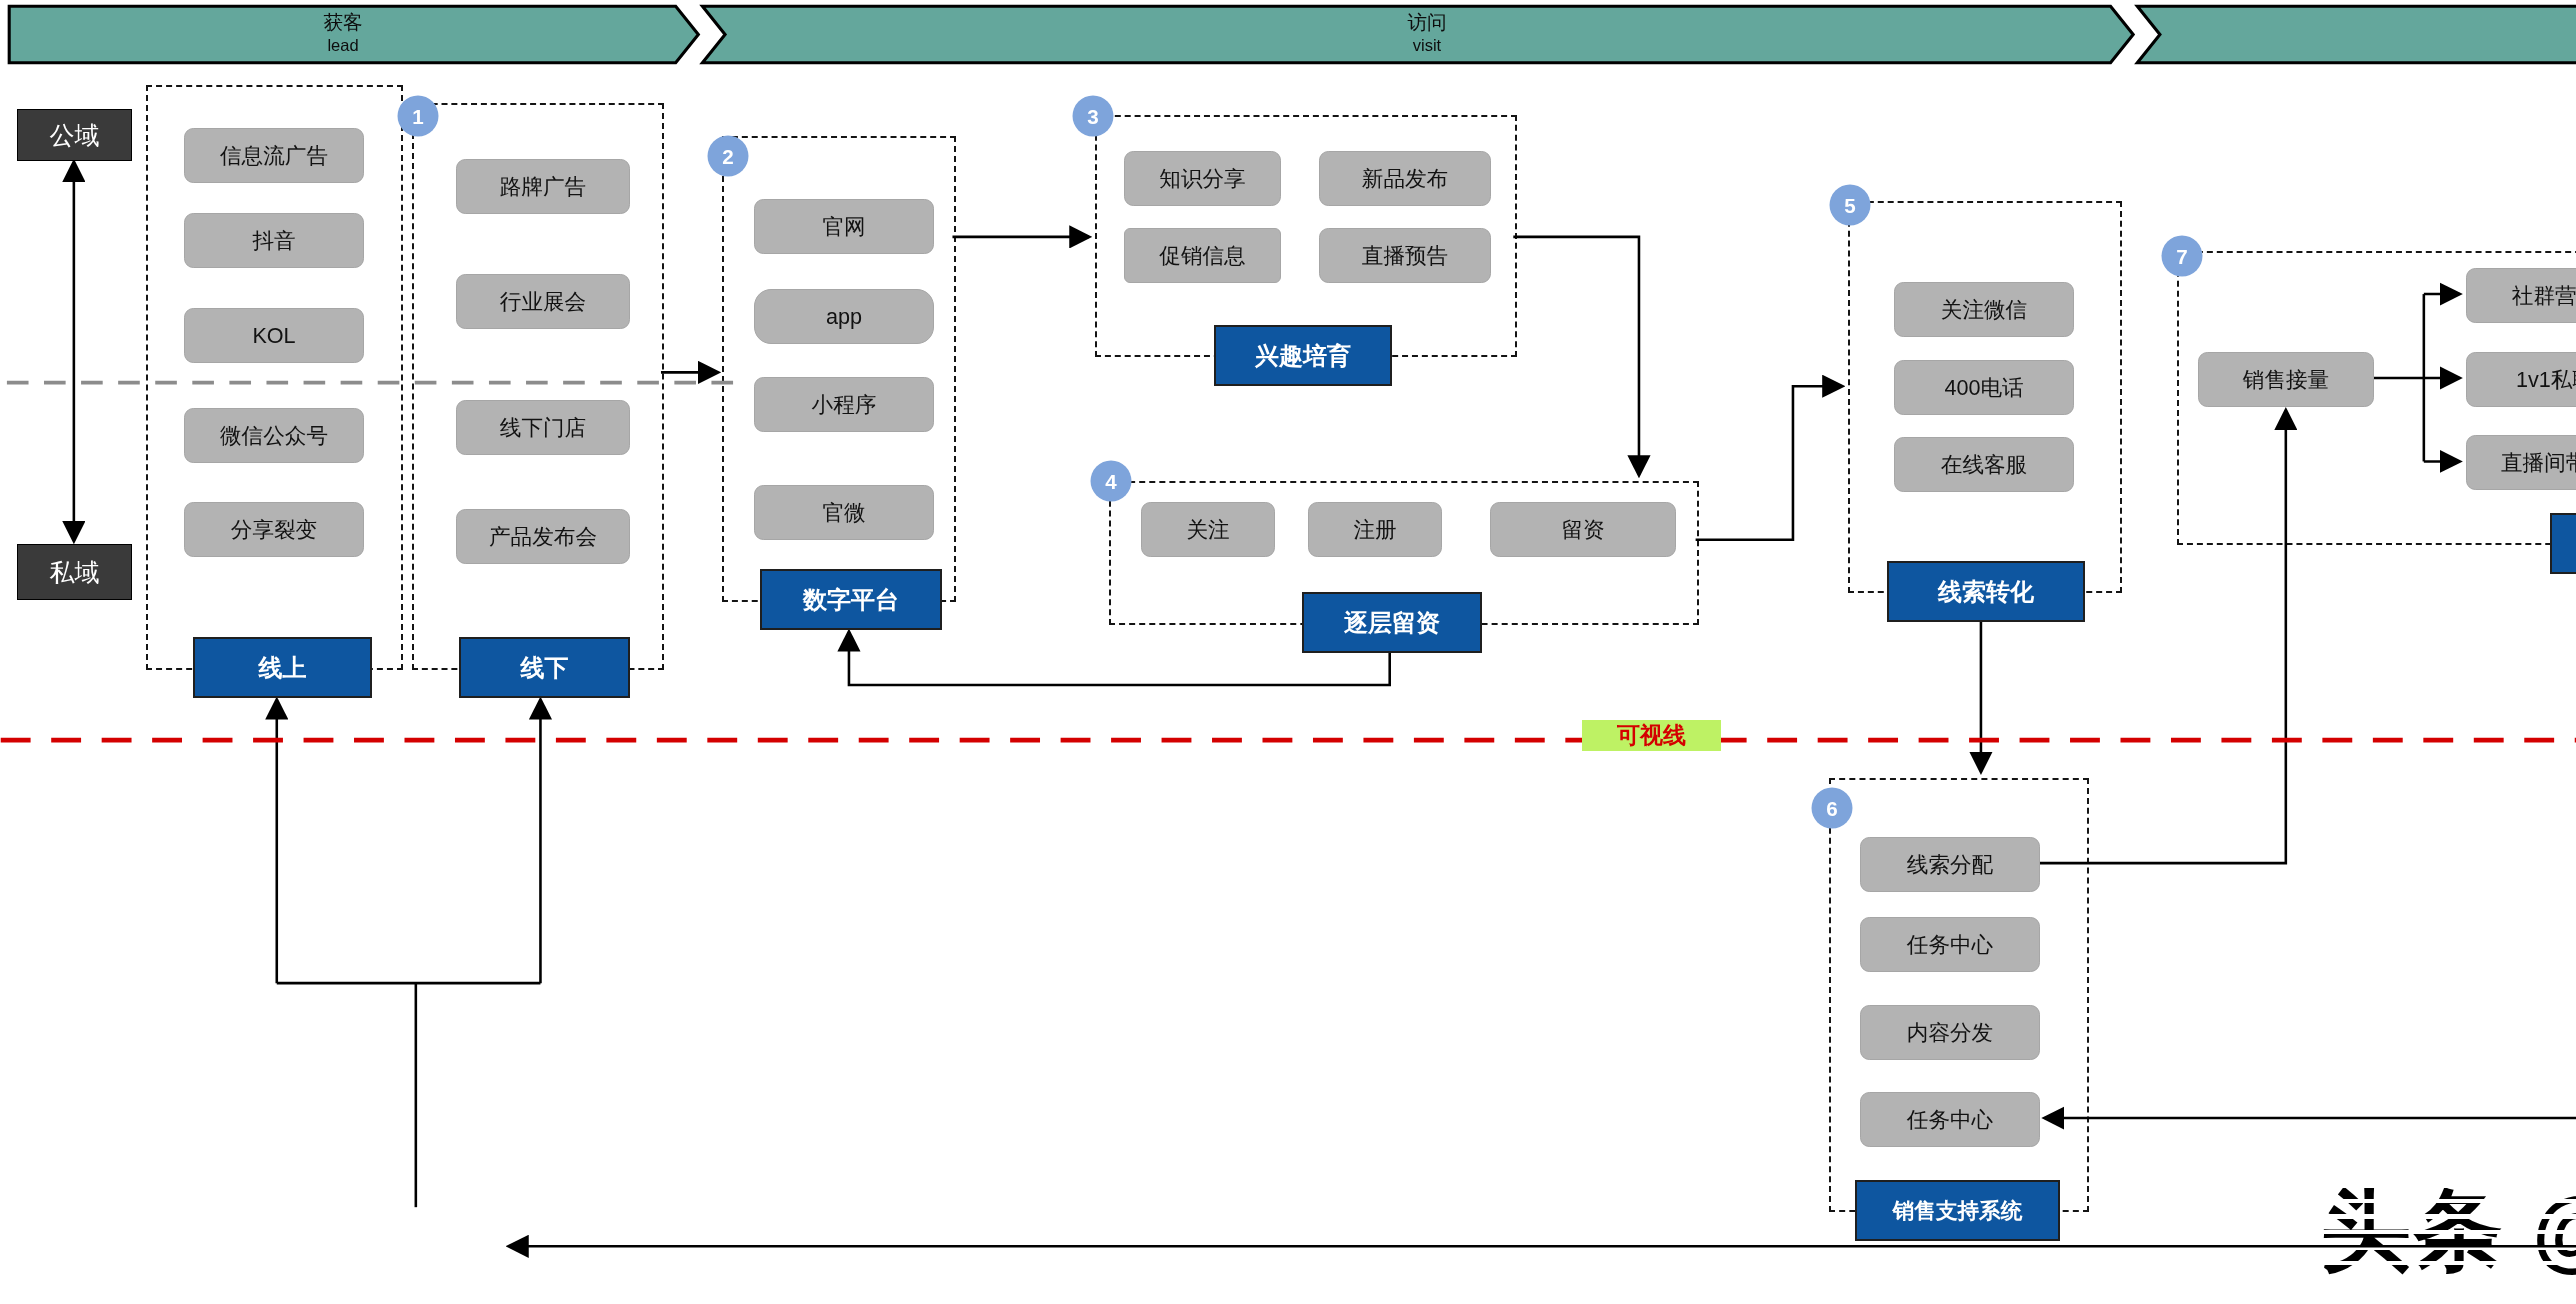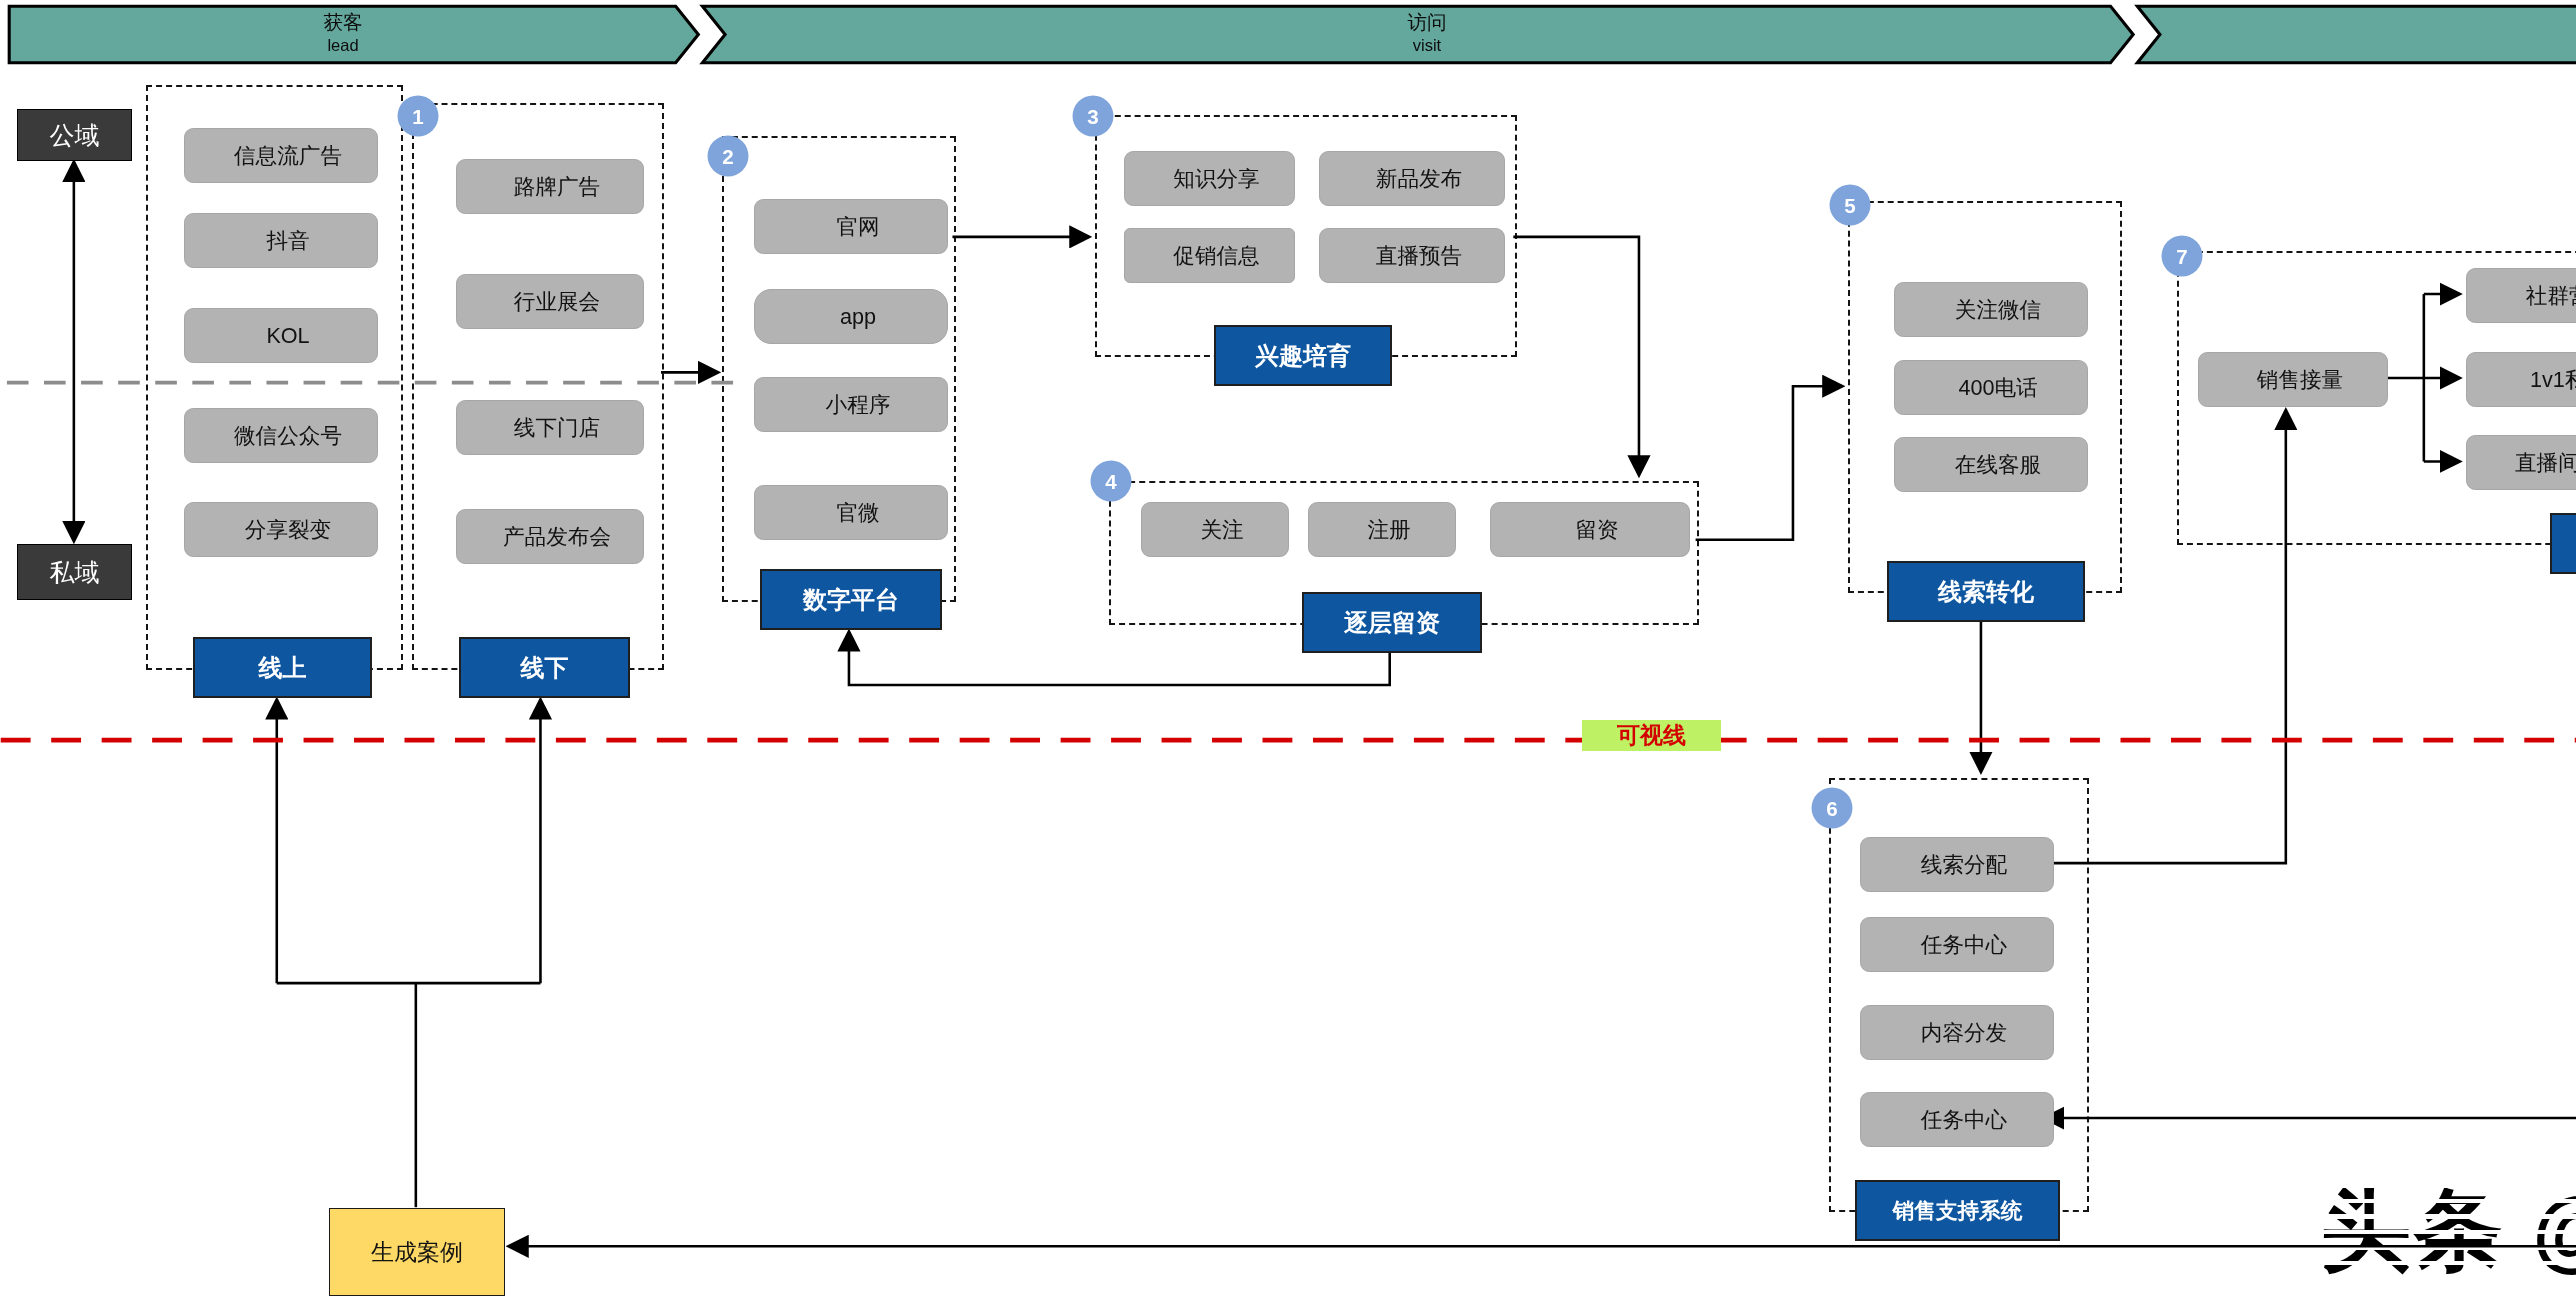--- a/index.html
+++ b/index.html
@@ -17,21 +17,21 @@
 
   
   .domain-box{position:absolute;background:#3a3a3a;border:1.5px solid #000;color:#fff;
     display:flex;align-items:center;justify-content:center;font-size:25px;z-index:3;}
 
   
   .grp{position:absolute;border:2.1px dashed #141414;z-index:1;background:transparent;}
 
   
   .itm{position:absolute;background:#b3b3b3;border:1px solid #a6a6a6;border-radius:9.3px;
-    display:flex;align-items:center;justify-content:center;font-size:21.6px;color:#121212;z-index:3;padding-left:14px;}
+    display:flex;align-items:center;justify-content:center;font-size:21.6px;color:#121212;z-index:3;}
 
   
   .blu{position:absolute;background:#0e56a0;border:2.1px solid #1f1f1f;color:#fff;font-weight:bold;
     display:flex;align-items:center;justify-content:center;font-size:24px;z-index:4;}
 
   
   .badge{position:absolute;width:41px;height:41px;border-radius:50%;background:#7ea4db;color:#fff;
     font-size:20.6px;font-weight:bold;display:flex;align-items:center;justify-content:center;
     transform:translate(-50%,-50%);z-index:5;}
 
@@ -135,21 +135,20 @@
 
   <div class="itm" style="left:2198px;top:352px;width:174px;height:53px;">销售接量</div>
   <div class="itm" style="left:2466px;top:268px;width:176px;height:53px;">社群营销</div>
   <div class="itm" style="left:2466px;top:352px;width:176px;height:53px;">1v1私聊</div>
   <div class="itm" style="left:2466px;top:435px;width:176px;height:53px;">直播间带货</div>
 
   <div class="blu" style="left:2550px;top:513px;width:210px;height:57px;">客户成功</div>
 
   <div id="vis-label">可视线</div>
 
-  <div id="case-box">生成案例</div>
 
   <div id="watermark">头条 @我们都很努力着</div>
 
   <svg id="connectors" width="3280" height="1304" viewBox="0 0 6366 2532">
     <defs>
       <marker id="arr" viewBox="0 0 10 10" refX="8.5" refY="5" markerWidth="9" markerHeight="9" orient="auto-start-reverse">
         <path d="M0,0 L10,5 L0,10 Z" fill="#000"></path>
       </marker>
     </defs>
     <g fill="none" stroke="#000" stroke-width="5">

